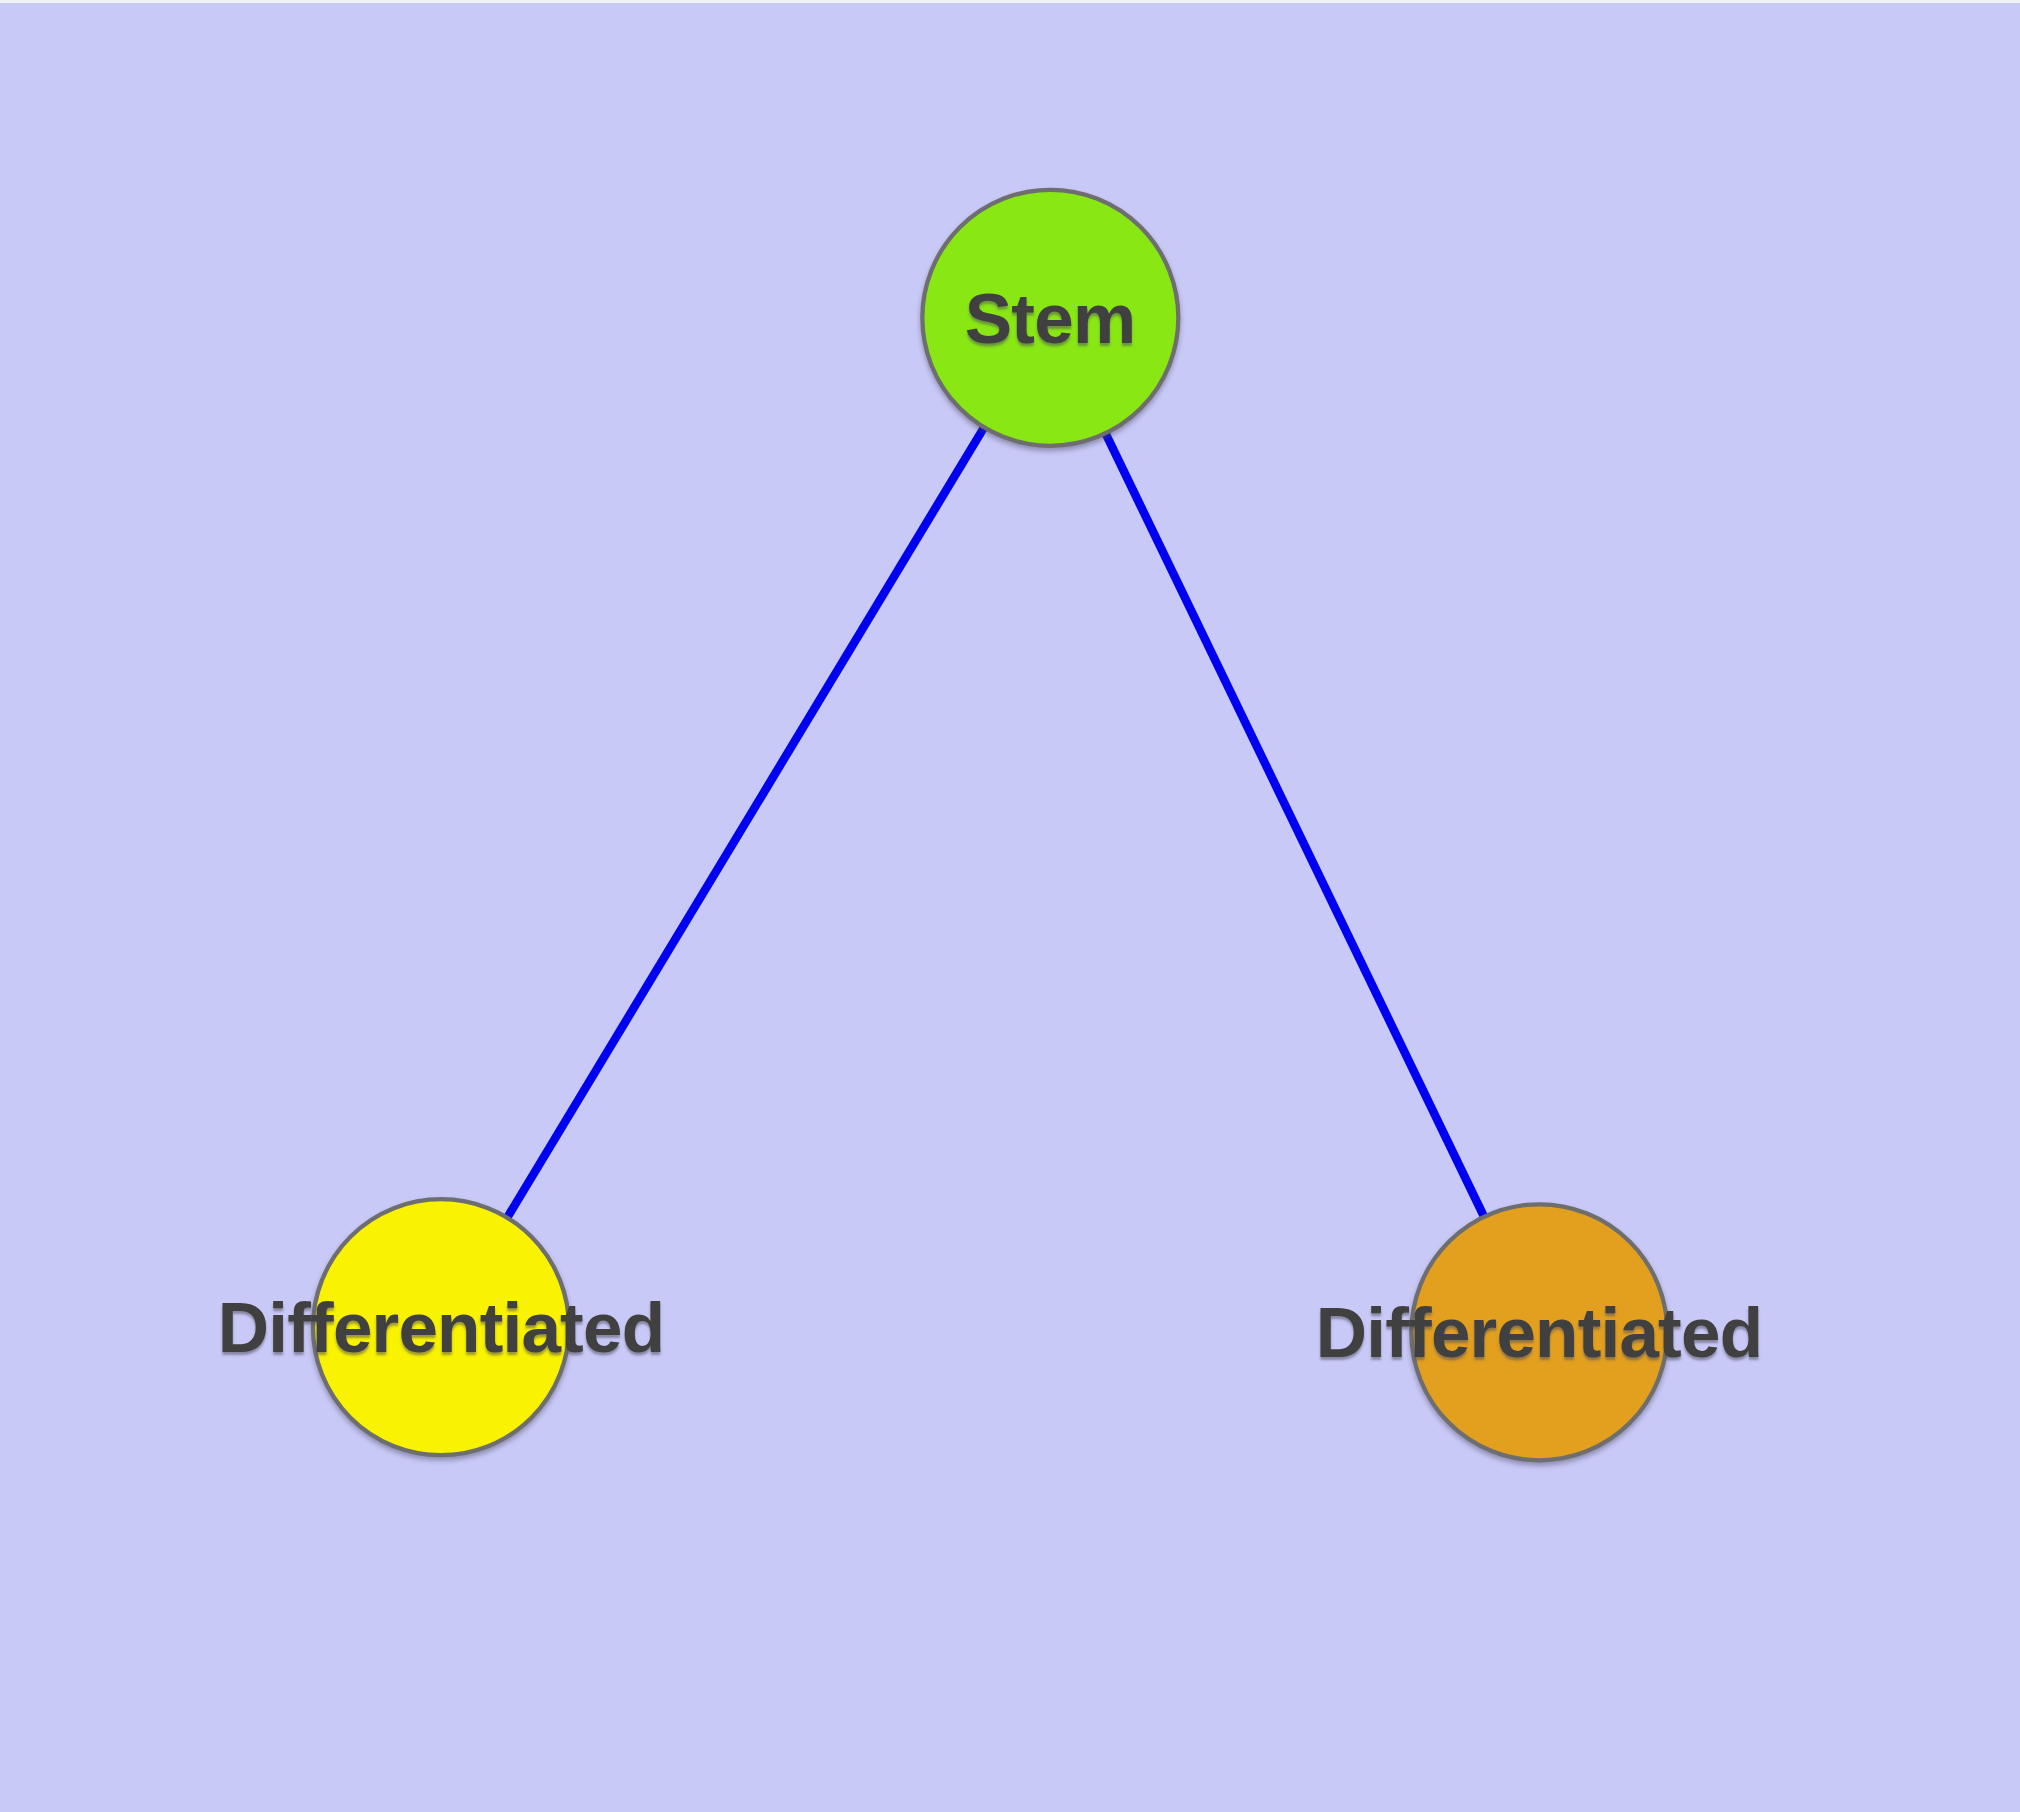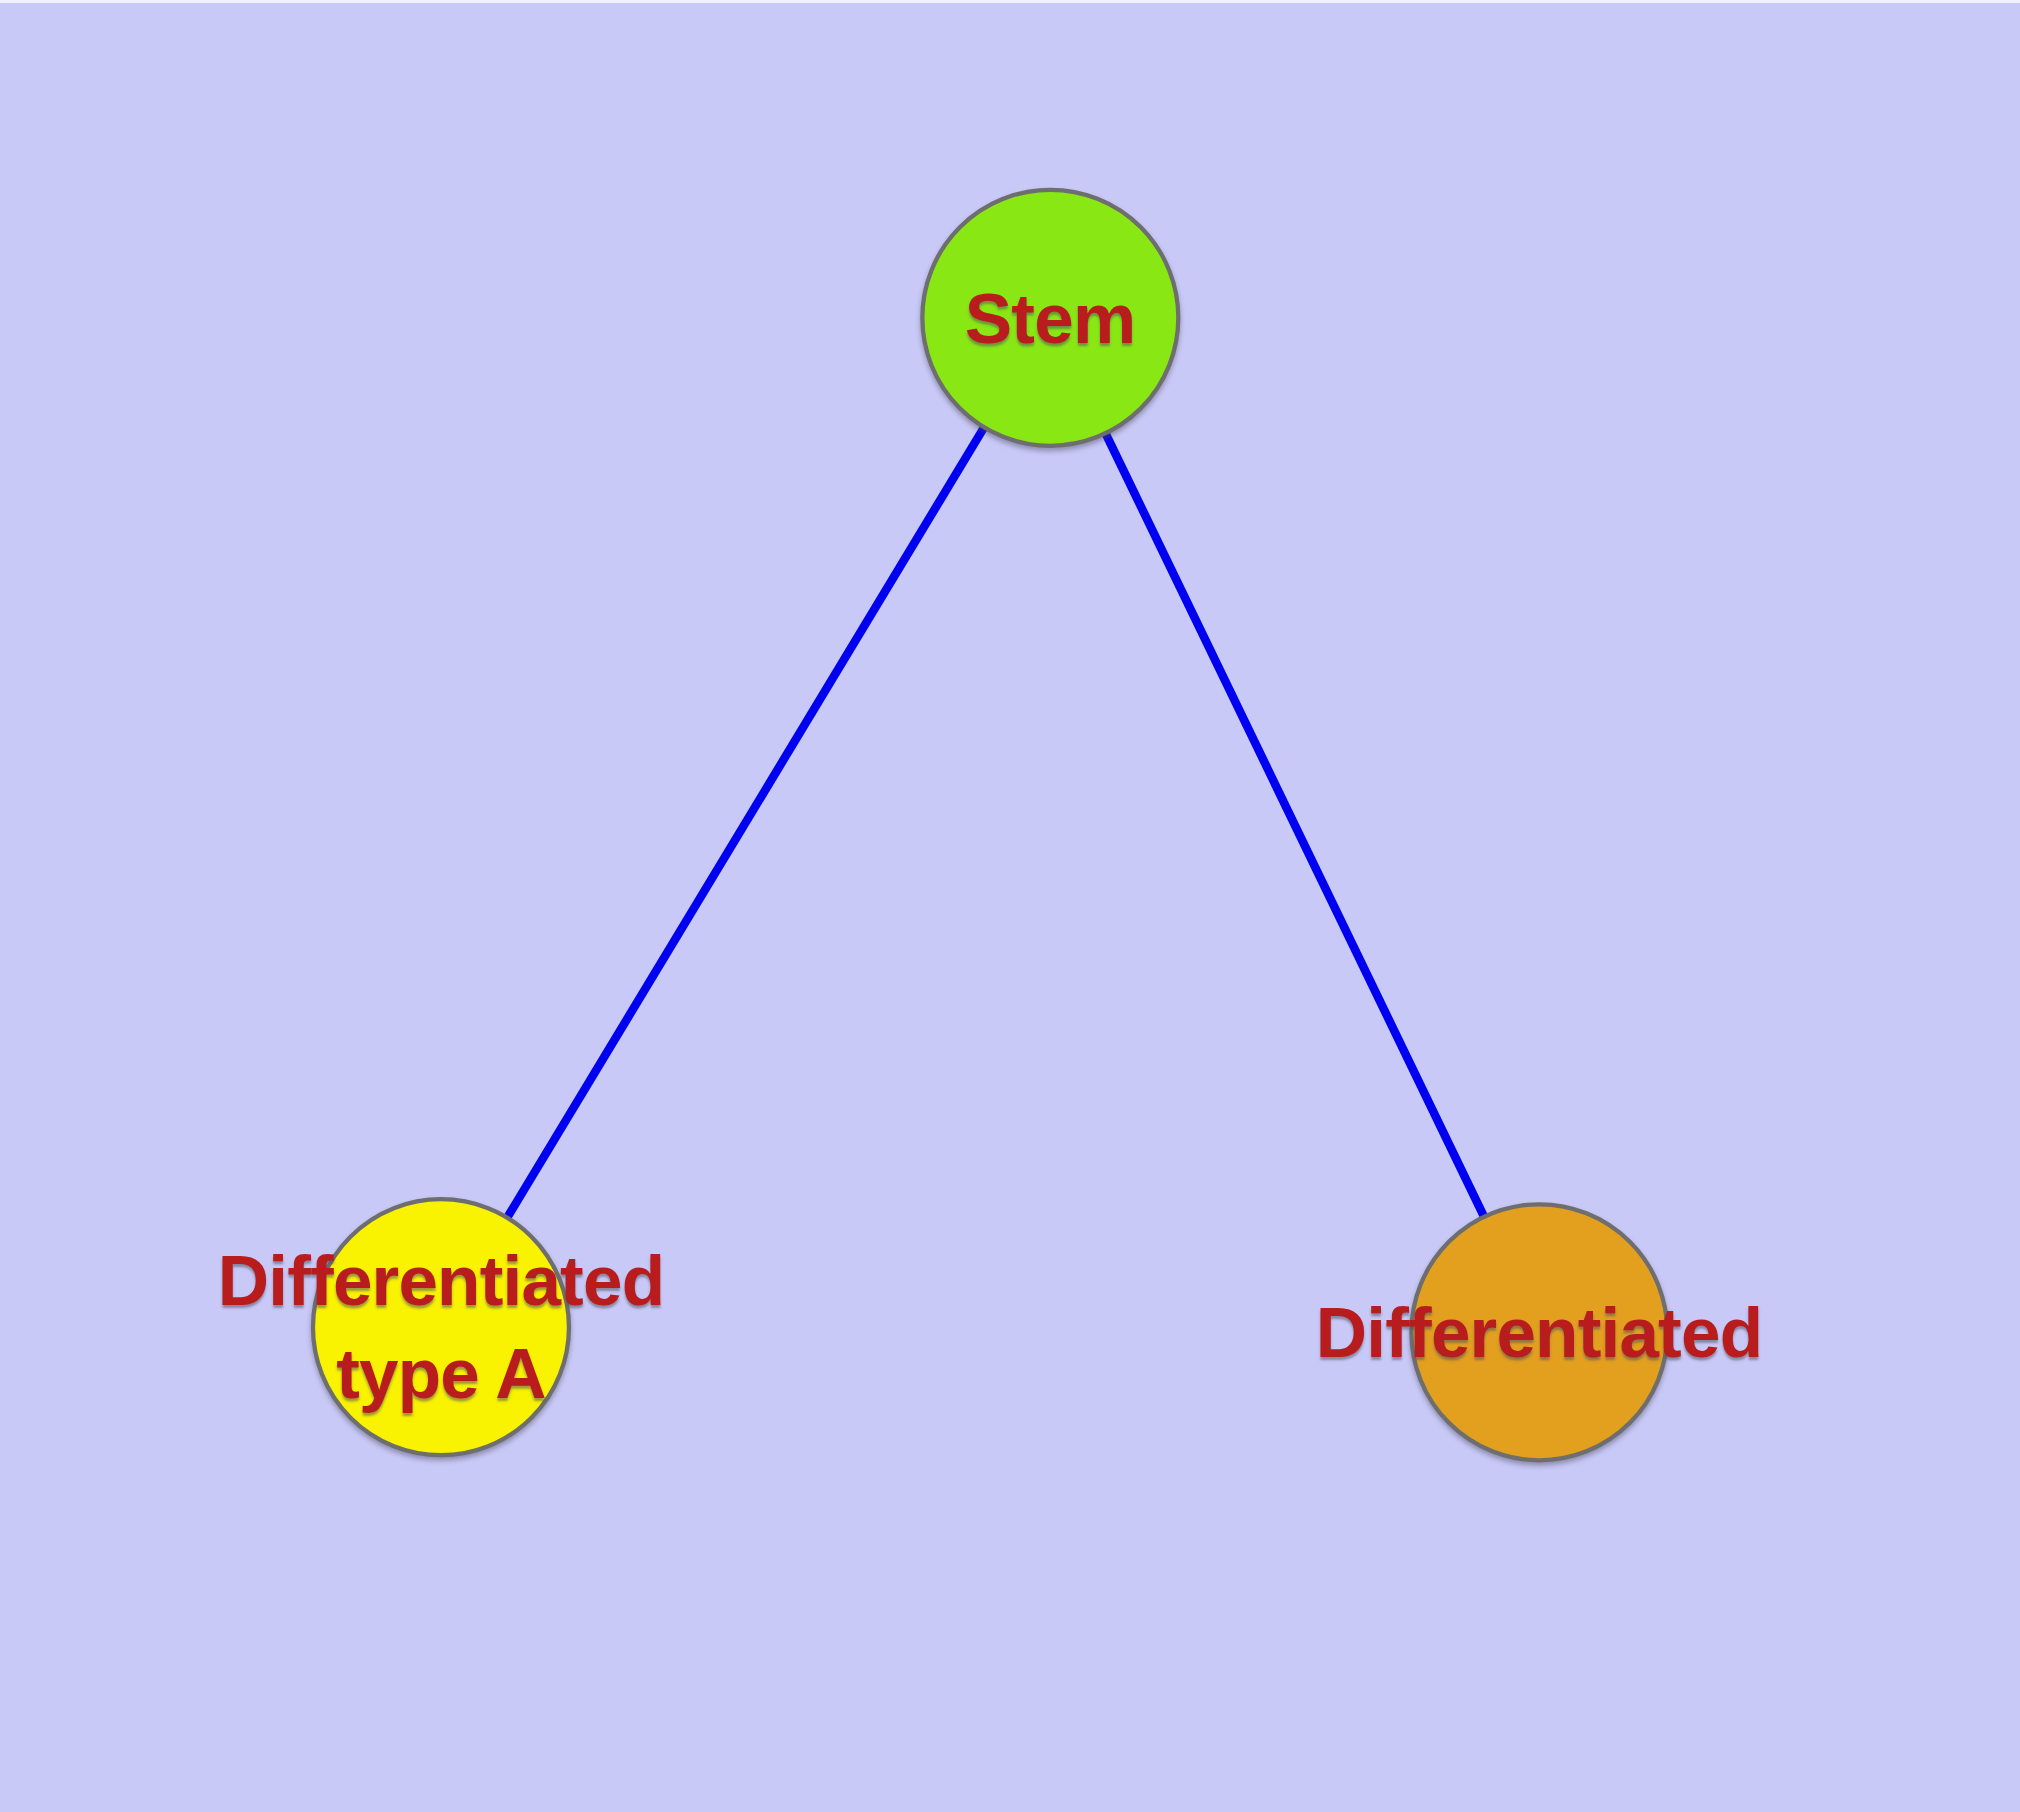--- a/index.html
+++ b/index.html
@@ -38,21 +38,21 @@
   }
   .node {
     stroke-width: 5;
     filter: drop-shadow(0px 4px 3px rgba(70,70,90,0.45));
   }
   .node-label {
     position: absolute;
     transform: translate(-50%, -50%);
     text-align: center;
     white-space: nowrap;
-    color: #b91c1c;
+    color: #404040;
     font-size: 71px;
     font-weight: bold;
     letter-spacing: -0.8px;
     line-height: 93px;
     text-shadow: 0px 3.4px 2.5px rgba(80,80,95,0.55);
     z-index: 3;
   }
   .node-label .line {
     display: block;
   }
@@ -71,20 +71,19 @@
     <circle class="node" cx="520" cy="1566" r="151" fill="#F9F200" stroke="#6E6E6E"></circle>
     <circle class="node" cx="1816" cy="1572" r="151" fill="#E3A01F" stroke="#6E6E6E"></circle>
   </svg>
 
   <div class="node-label" style="left: 1050px; top: 318px;">
     <span class="line">Stem</span>
   </div>
 
   <div class="node-label" style="left: 441px; top: 1327px;">
     <span class="line">Differentiated</span>
-    <span class="line">type A</span>
   </div>
 
   <div class="node-label" style="left: 1539px; top: 1332px;">
     <span class="line">Differentiated</span>
   </div>
 </div>
 
 
 </body></html>

